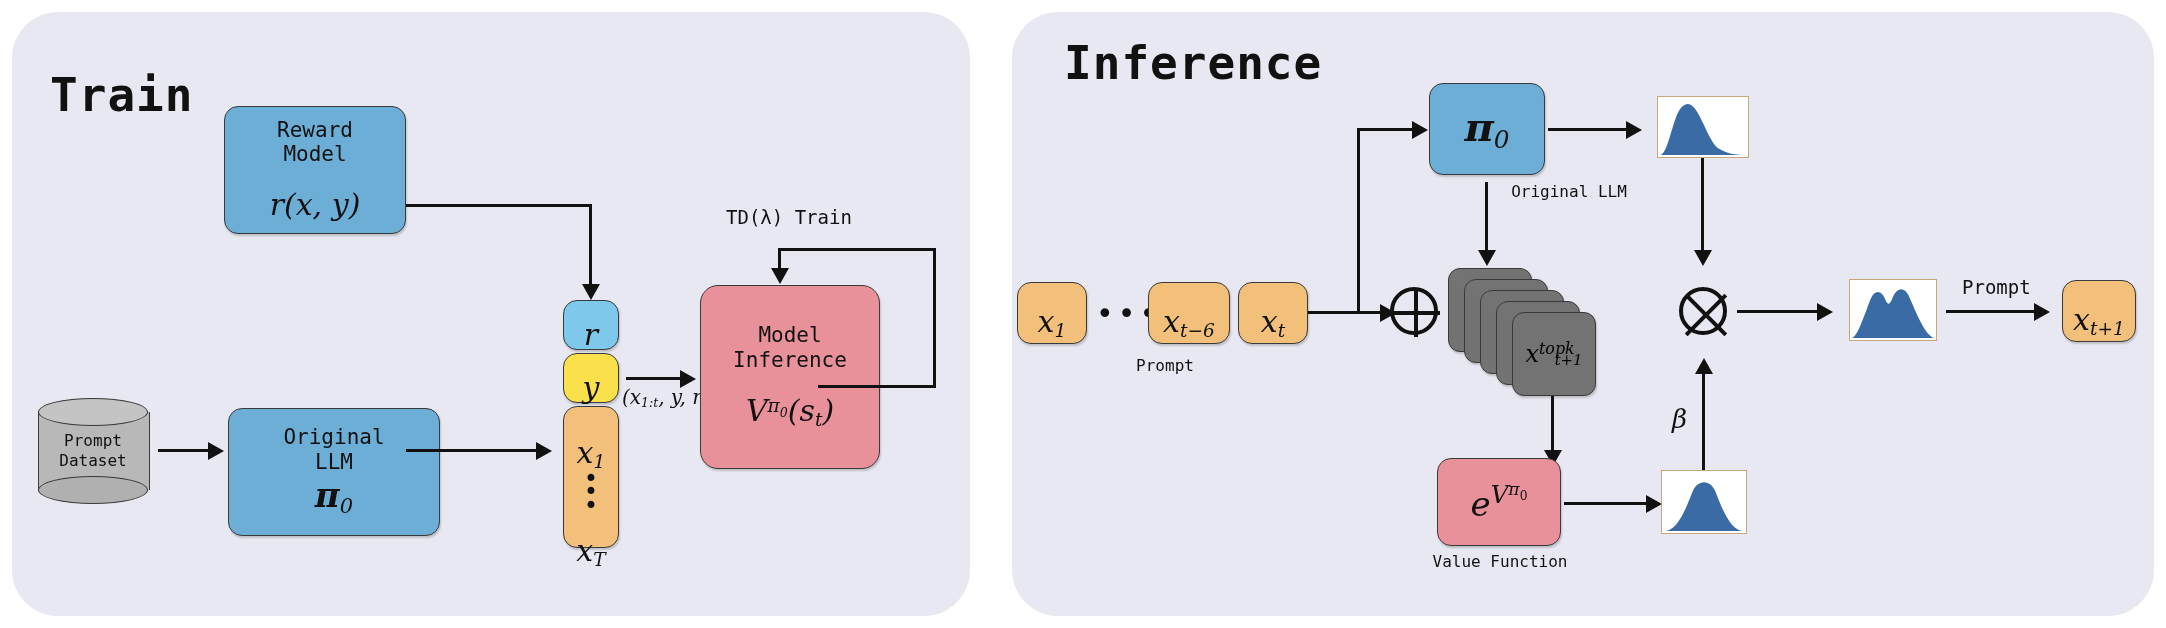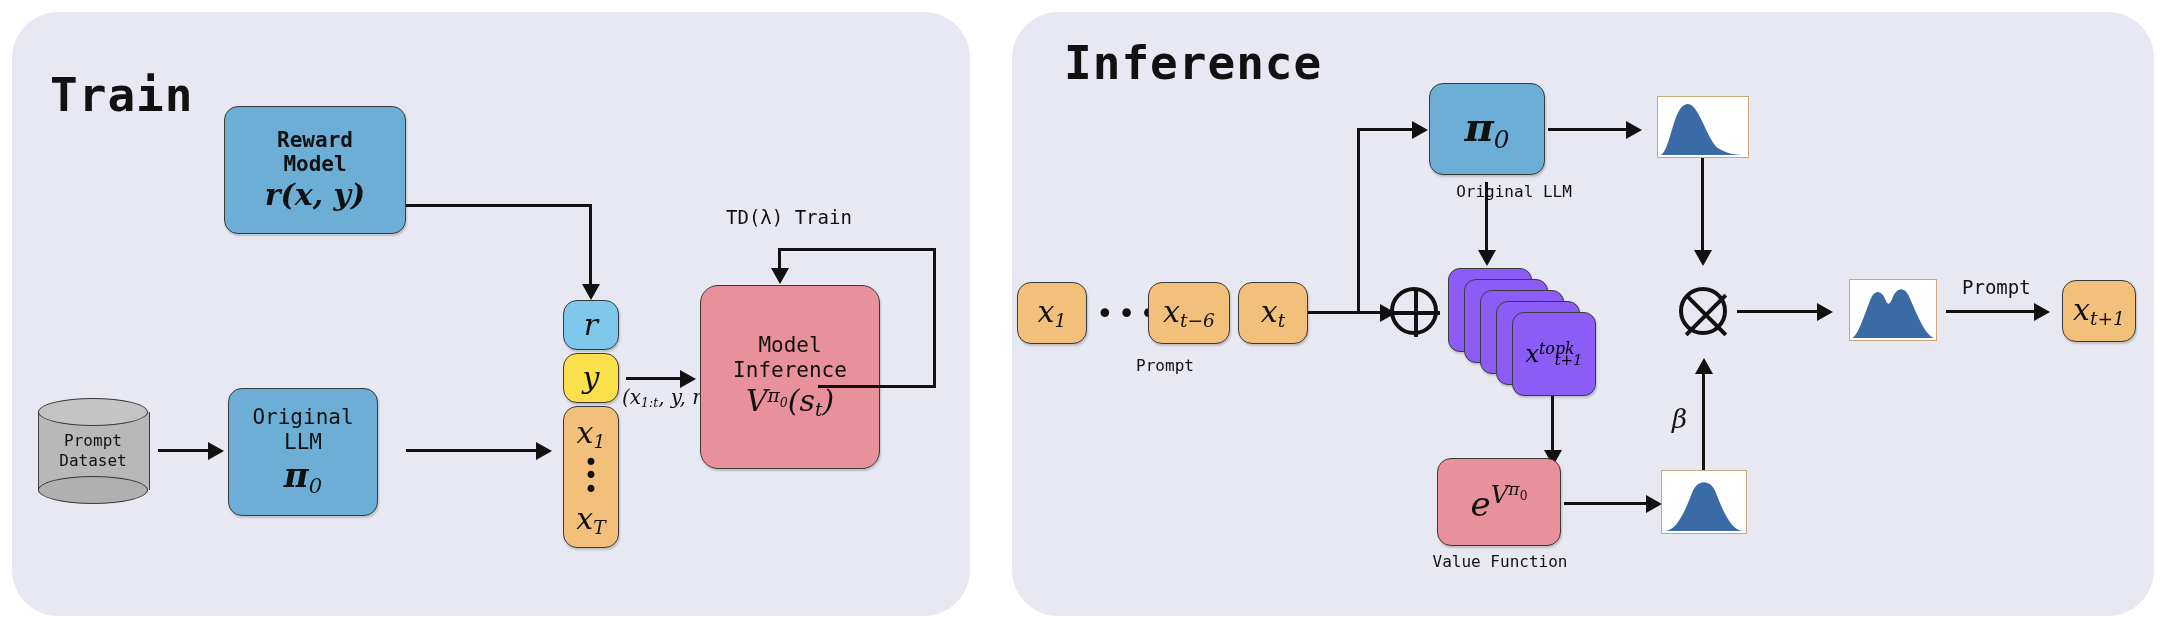--- a/index.html
+++ b/index.html
@@ -20,21 +20,21 @@
     box-shadow:1px 2px 2px rgba(0,0,0,.18);}
   .blue{background:#6CAED6;}
   .pink{background:#E8919A;}
   .orange{background:#F2C07A;}
   .yellow{background:#FAE14B;}
   .lightblue{background:#7EC8EC;}
 
   .lbl-mono{font-family:"DejaVu Sans Mono","Liberation Mono",monospace;font-size:21px;}
 
   
-  .m-big{font-family:"DejaVu Serif","Liberation Serif",serif;font-style:italic;font-size:30px;}
+  .m-big{font-family:"DejaVu Serif","Liberation Serif",serif;font-style:italic;font-size:30px;margin-top:20px;}
   .m-xl{font-family:"DejaVu Serif","Liberation Serif",serif;font-style:italic;font-size:34px;}
   .sub{font-size:.62em;vertical-align:-.28em;font-style:italic;}
   .supi{font-size:.62em;vertical-align:.48em;font-style:italic;}
 
   
   .ln{position:absolute;background:#111;}
   .hline{height:3px;}
   .vline{width:3px;}
   .arrow-r{position:absolute;width:0;height:0;border-top:9px solid transparent;
     border-bottom:9px solid transparent;border-left:16px solid #111;}
@@ -64,59 +64,59 @@
   
   .op{position:absolute;border:4px solid #111;border-radius:50%;box-sizing:border-box;background:transparent;}
   .op i{position:absolute;background:#111;display:block;}
 
   
   .dist{position:absolute;background:#ffffff;border:1.6px solid #C8A87A;box-sizing:border-box;}
   .dist svg{display:block;width:100%;height:100%;}
 
   
   .stack{position:absolute;}
-  .stack .card{position:absolute;width:84px;height:84px;background:#8b5cf6;
+  .stack .card{position:absolute;width:84px;height:84px;background:#737373;
     border:1.6px solid #3a3a3a;border-radius:12px;box-sizing:border-box;
     box-shadow:1px 2px 2px rgba(0,0,0,.18);}
 
   .dots-h{position:absolute;font-size:30px;letter-spacing:4px;color:#111;
     font-family:"DejaVu Sans","Liberation Sans",sans-serif;}
   .dots-v{position:absolute;font-size:24px;line-height:.55;color:#111;text-align:center;}
   .caption{position:absolute;font-family:"DejaVu Sans Mono","Liberation Mono",monospace;
     font-size:16px;color:#111;text-align:center;white-space:nowrap;}
 </style>
 </head>
 <body>
 
 <div class="panel" id="panel-train">
   <div class="panel-title" style="left:38px;top:24px;margin-top:32px;">Train</div>
 </div>
 
-<div class="node blue" style="left:224px;top:106px;width:182px;height:128px;font-weight:bold;">
+<div class="node blue" style="left:224px;top:106px;width:182px;height:128px;">
   <span class="lbl-mono">Reward</span>
   <span class="lbl-mono">Model</span>
   <span class="m-big">r(x, y)</span>
 </div>
 
 <div class="cyl" style="left:38px;top:398px;width:110px;height:106px;">
   <div class="body"></div>
   <div class="bot"></div>
   <div class="top"></div>
   <div class="txt">
     <div>
       <div>Prompt</div>
       <div>Dataset</div>
     </div>
   </div>
 </div>
 
 <div class="ln hline" style="left:158px;top:449px;width:56px;"></div>
 <div class="arrow-r" style="left:208px;top:442px;"></div>
 
-<div class="node blue" style="left:228px;top:388px;width:150px;height:128px;">
+<div class="node blue" style="left:228px;top:408px;width:212px;height:128px;">
   <span class="lbl-mono">Original</span>
   <span class="lbl-mono">LLM</span>
   <span class="m-xl"><span style="font-weight:700;">π</span><span class="sub">0</span></span>
 </div>
 
 <div class="ln hline" style="left:406px;top:449px;width:136px;"></div>
 <div class="arrow-r" style="left:536px;top:442px;"></div>
 
 <div class="ln hline" style="left:406px;top:204px;width:186px;"></div>
 <div class="ln vline" style="left:589px;top:204px;height:86px;"></div>
@@ -174,21 +174,21 @@
 
 <div class="ln hline" style="left:1357px;top:128px;width:62px;"></div>
 <div class="arrow-r" style="left:1412px;top:121px;"></div>
 
 <div class="ln hline" style="left:1357px;top:311px;width:28px;"></div>
 <div class="arrow-r" style="left:1380px;top:304px;"></div>
 
 <div class="node blue" style="left:1429px;top:83px;width:116px;height:92px;">
   <span style="font-family:'DejaVu Serif','Liberation Serif',serif;font-style:italic;font-weight:700;font-size:40px;"><span>π</span><span class="sub" style="font-weight:400;">0</span></span>
 </div>
-<div class="caption" style="left:1446px;top:182px;width:136px;">Original LLM</div>
+<div class="caption" style="left:1501px;top:182px;width:136px;">Original LLM</div>
 
 <div class="ln hline" style="left:1548px;top:128px;width:86px;"></div>
 <div class="arrow-r" style="left:1626px;top:121px;"></div>
 
 <div class="dist" style="left:1657px;top:96px;width:92px;height:62px;">
   <svg viewBox="0 0 92 62" preserveAspectRatio="none">
     <path d="M2,60 C8,60 12,40 18,22 C23,8 30,4 36,10 C44,18 50,40 60,52 C70,59 80,60 90,60 Z" fill="#3B6BA5"></path>
   </svg>
 </div>
 

